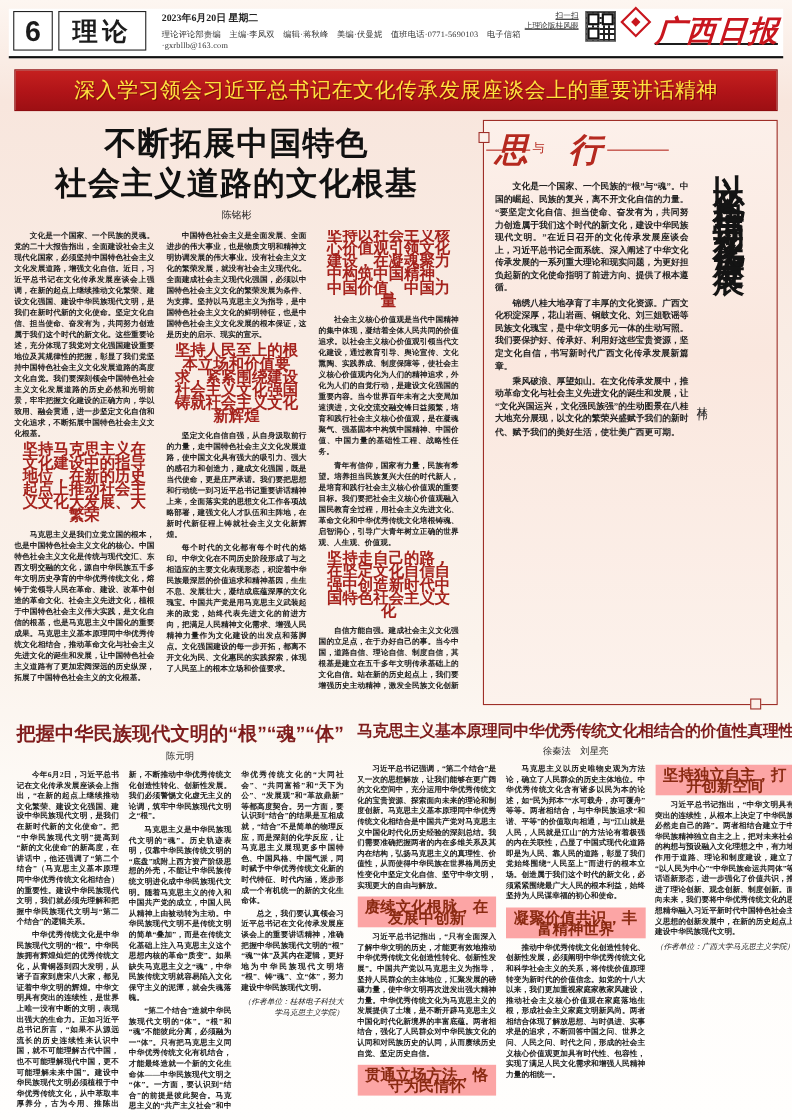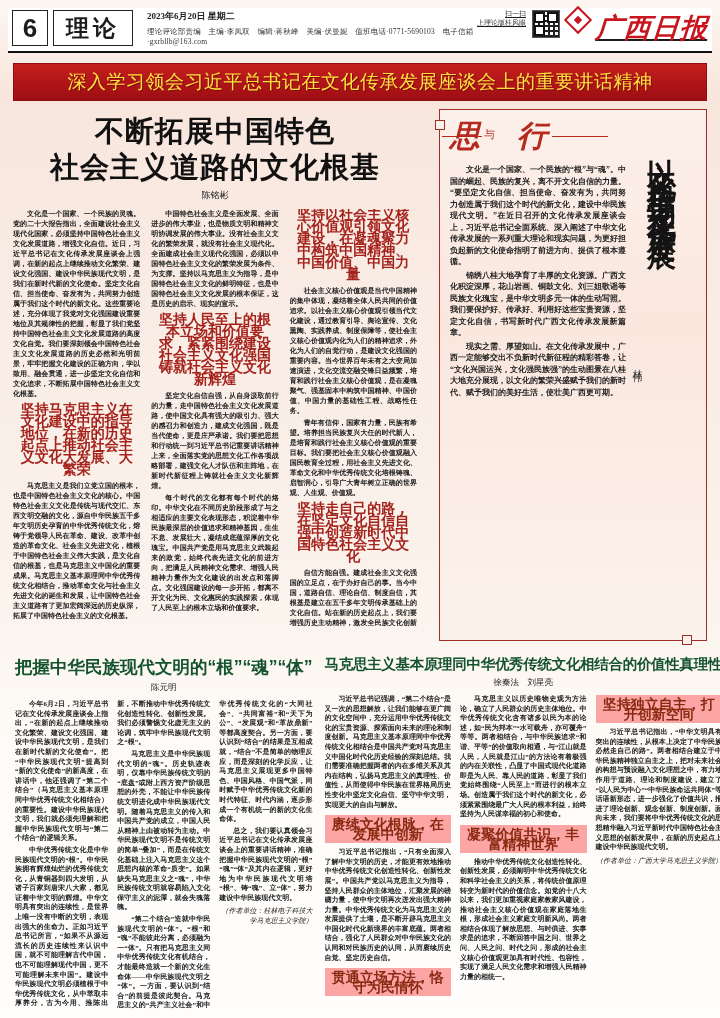--- a/index.html
+++ b/index.html
@@ -68,21 +68,21 @@
   .sx-body{flex:1;overflow:hidden;text-align:justify;}
   .sx-body .col-p{font-size:8px;line-height:11.5px;}
   .sx-right{flex:1;position:relative;display:flex;align-items:center;justify-content:center;}
   .vtitle{writing-mode:vertical-rl;font-size:29px;font-weight:bold;letter-spacing:7px;
     color:#141414;font-family:"Liberation Serif",serif;height:478px;}
   .vby{writing-mode:vertical-rl;font-size:10px;color:#333;letter-spacing:3px;position:absolute;
     left:4px;top:245px;}
 
   
   .bottom{display:flex;gap:12px;margin:12px 7px 0 7px;}
-  .b-art h2{margin:2px 0 3px 0;text-align:center;color:#14532d;white-space:nowrap;}
+  .b-art h2{margin:2px 0 3px 0;text-align:center;color:#7f1d1d;white-space:nowrap;}
   .b-left{width:324px;}
   .b-left h2{font-family:"Liberation Sans",sans-serif;font-weight:900;font-size:17.5px;letter-spacing:0px;}
   .b-right{flex:1;}
   .b-right h2{font-family:"Liberation Serif",serif;font-weight:900;font-size:14.5px;letter-spacing:-0.3px;}
   .b-by{text-align:center;font-size:8.5px;margin:2px 0 6px 0;color:#222;}
   .bcols{columns:3;column-gap:9px;column-fill:auto;height:318px;overflow:hidden;text-align:justify;}
   .b-left .col-p,.b-right .col-p{font-size:7px;line-height:9.6px;}
   .col-hbox{break-inside:avoid;background:#fca5a5;color:#8a2a12;font-weight:bold;font-size:14px;
     font-family:"Liberation Sans",sans-serif;text-align:center;padding:4px 1px;margin:5px 0;line-height:10px;}
 </style>
@@ -150,21 +150,21 @@
         <div class="sx-logo">
           <span class="ln l"></span>
           <span class="si">思</span>
           <span class="yu">与</span>
           <span class="xing">行</span>
           <span class="ln r"></span>
         </div>
         <div class="sx-body">
             <div class="col-p">文化是一个国家、一个民族的“根”与“魂”。中国的崛起、民族的复兴，离不开文化自信的力量。“要坚定文化自信、担当使命、奋发有为，共同努力创造属于我们这个时代的新文化，建设中华民族现代文明。”在近日召开的文化传承发展座谈会上，习近平总书记全面系统、深入阐述了中华文化传承发展的一系列重大理论和现实问题，为更好担负起新的文化使命指明了前进方向、提供了根本遵循。</div>
             <div class="col-p">锦绣八桂大地孕育了丰厚的文化资源。广西文化积淀深厚，花山岩画、铜鼓文化、刘三姐歌谣等民族文化瑰宝，是中华文明多元一体的生动写照。我们要保护好、传承好、利用好这些宝贵资源，坚定文化自信，书写新时代广西文化传承发展新篇章。</div>
-            <div class="col-p">现实之需、厚望如山。在文化传承发展中，广西一定能够交出不负新时代新征程的精彩答卷，让“文化兴国运兴，文化强民族强”的生动图景在八桂大地充分展现，以文化的繁荣兴盛赋予我们的新时代、赋予我们的美好生活，使壮美广西更可期。</div>
+            <div class="col-p">乘风破浪、厚望如山。在文化传承发展中，推动革命文化与社会主义先进文化的诞生和发展，让“文化兴国运兴，文化强民族强”的生动图景在八桂大地充分展现，以文化的繁荣兴盛赋予我们的新时代、赋予我们的美好生活，使壮美广西更可期。</div>
           </div>
       </div>
       <div class="sx-right">
         <div class="vby">林伟</div>
         <div class="vtitle">以文化自信带动文化传承发展</div>
       </div>
     </aside>
   </section>
 
   <section class="bottom">

